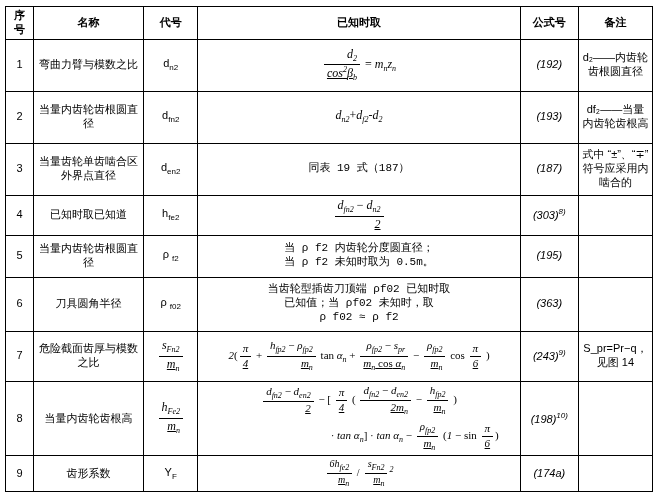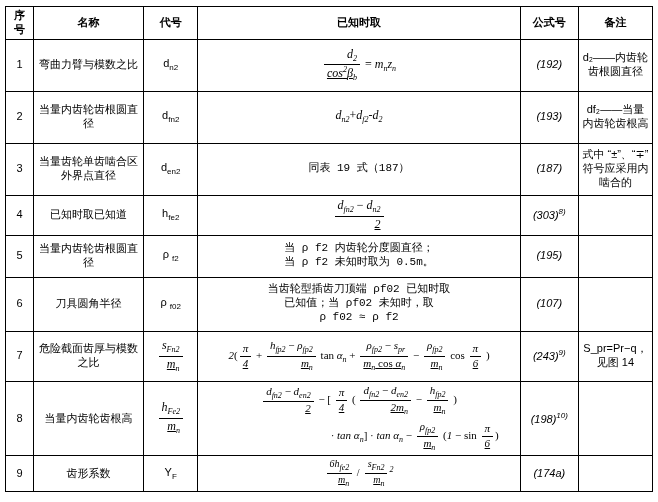--- a/index.html
+++ b/index.html
@@ -115,21 +115,21 @@
 
     <tr style="height:54px">
       <td>6</td>
       <td class="name">刀具圆角半径</td>
       <td class="code">ρ <span class="sub">f02</span></td>
       <td class="plain">
         <span class="line">当齿轮型插齿刀顶端 ρf02 已知时取</span>
         <span class="line">已知值；当 ρf02 未知时，取</span>
         <span class="line">ρ f02 ≈ ρ f2</span>
       </td>
-      <td class="fno">(107)</td>
+      <td class="fno">(363)</td>
       <td class="note"></td>
     </tr>
 
     <tr style="height:50px">
       <td>7</td>
       <td class="name">危险截面齿厚与模数之比</td>
       <td class="code">
         <span class="formula"><span class="frac"><span class="num">s<span class="sub">Fn2</span></span><span class="den">m<span class="sub">n</span></span></span></span>
       </td>
       <td>

